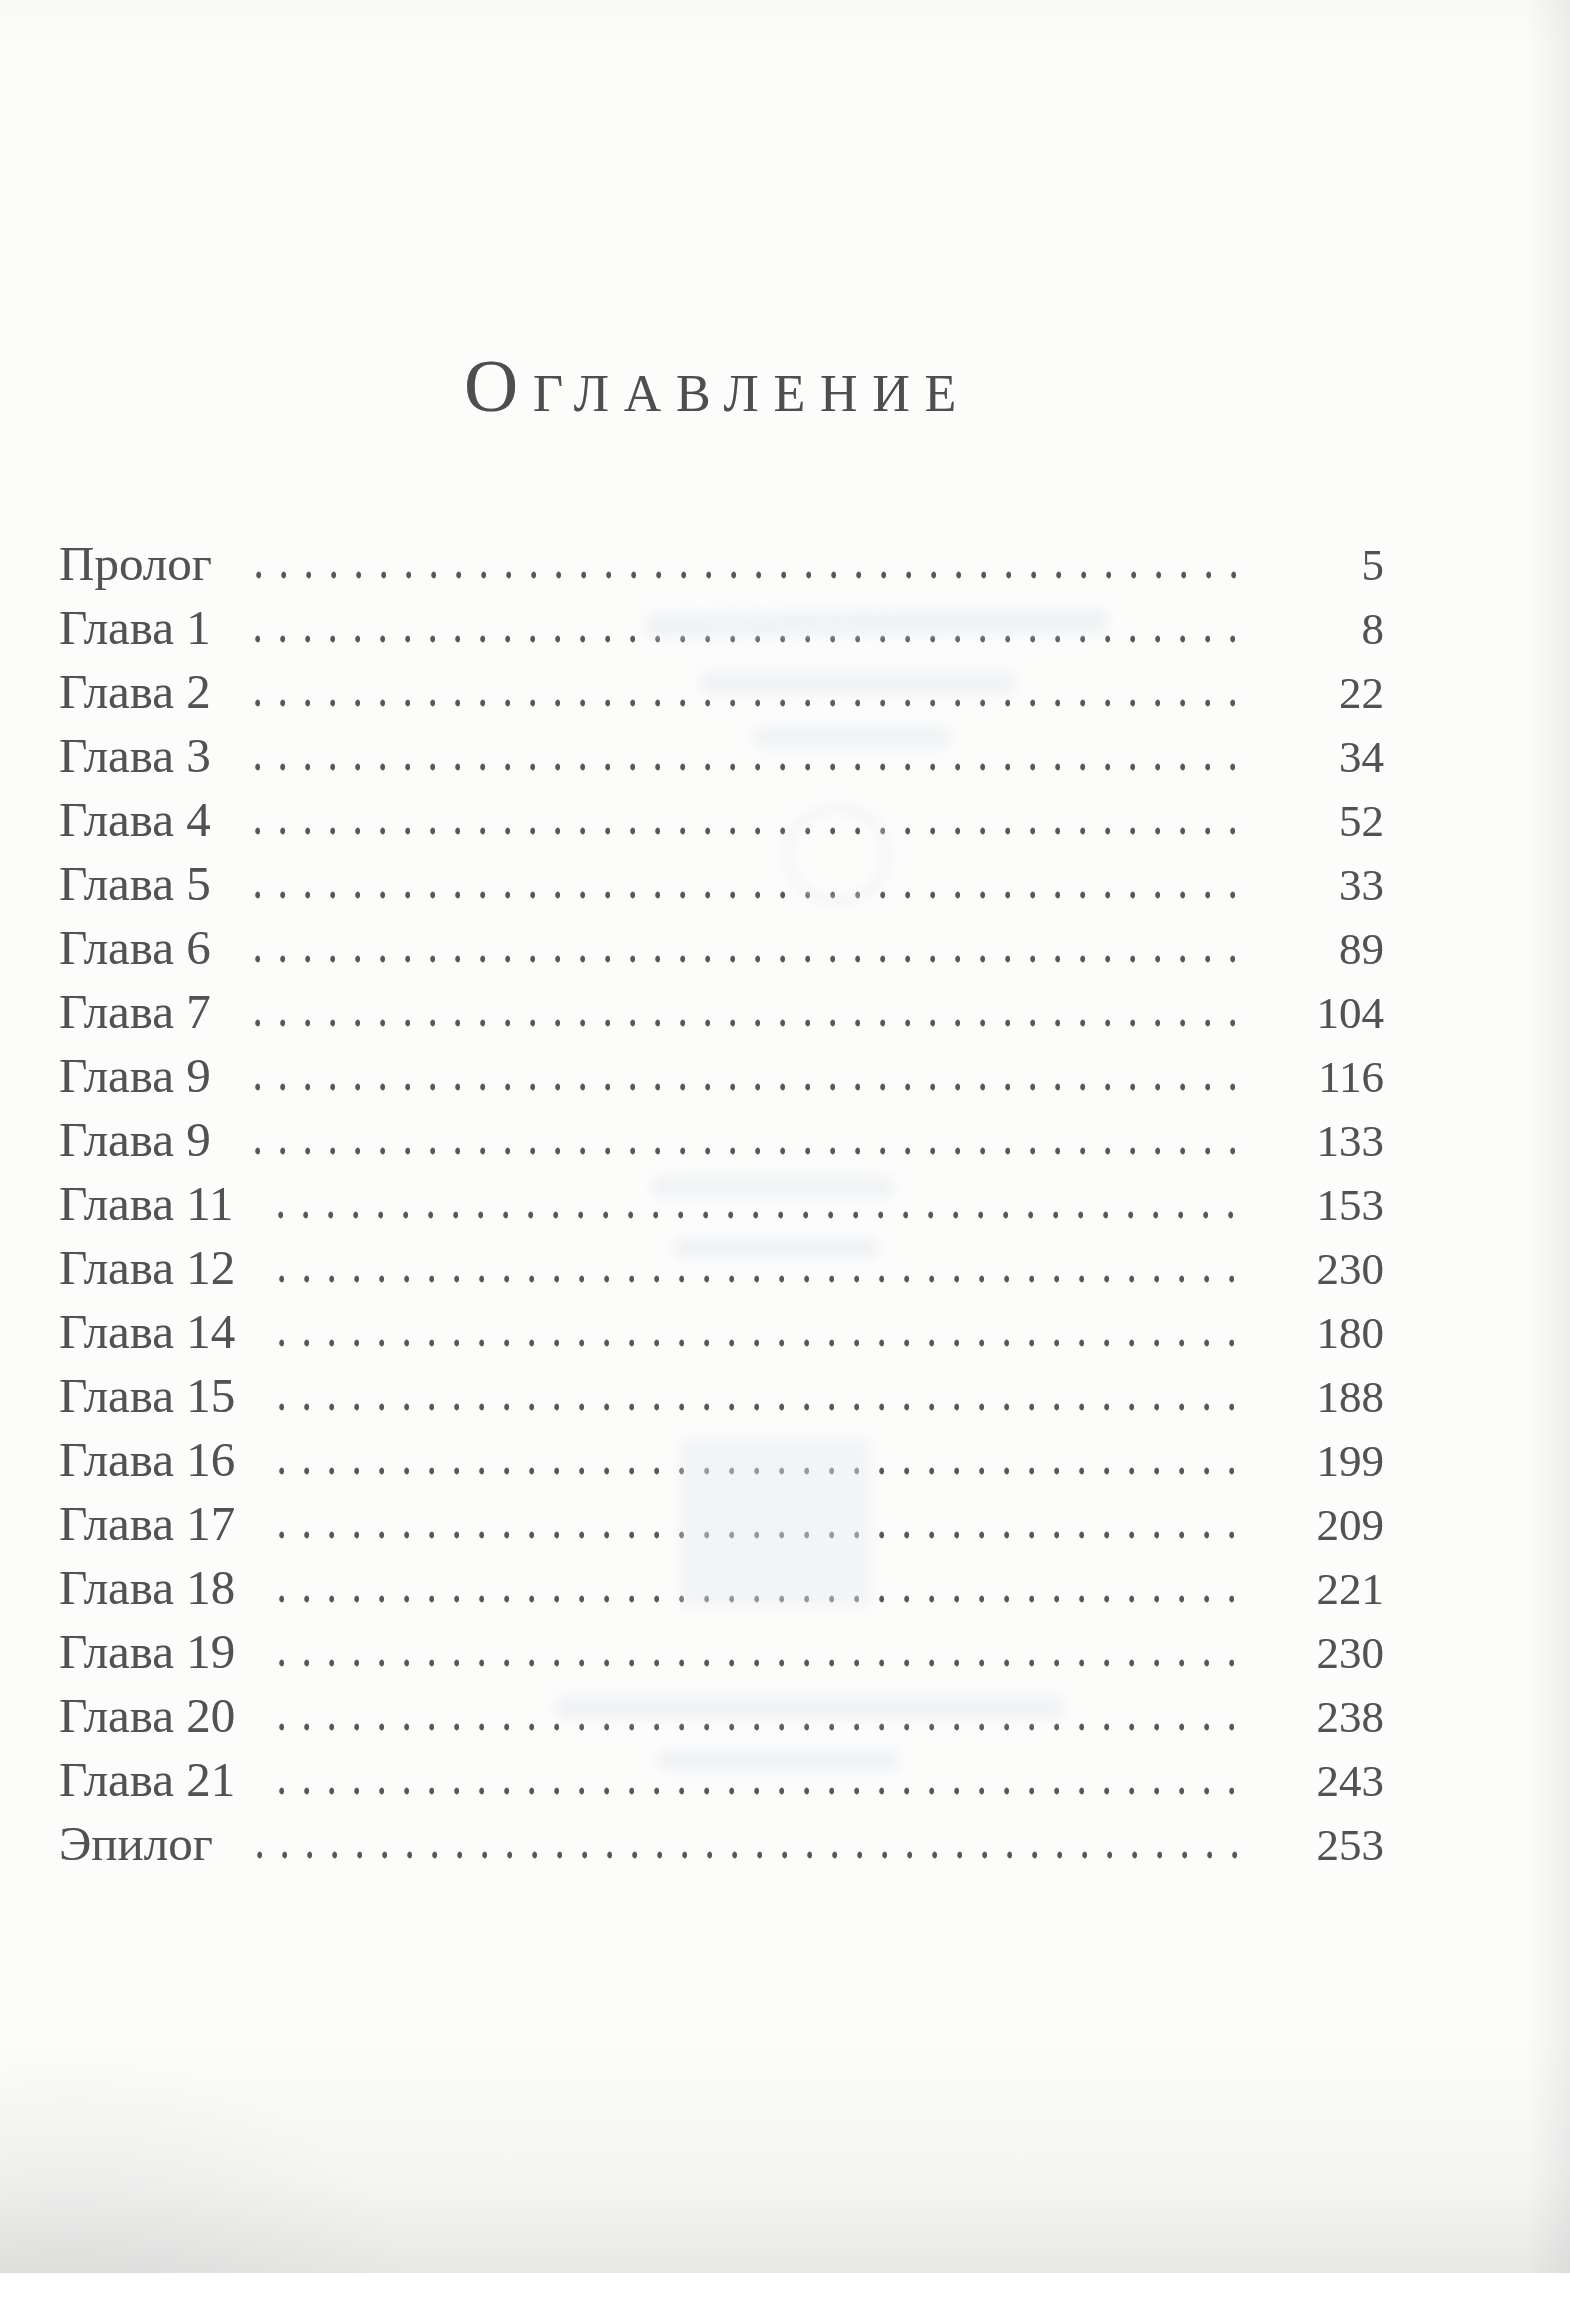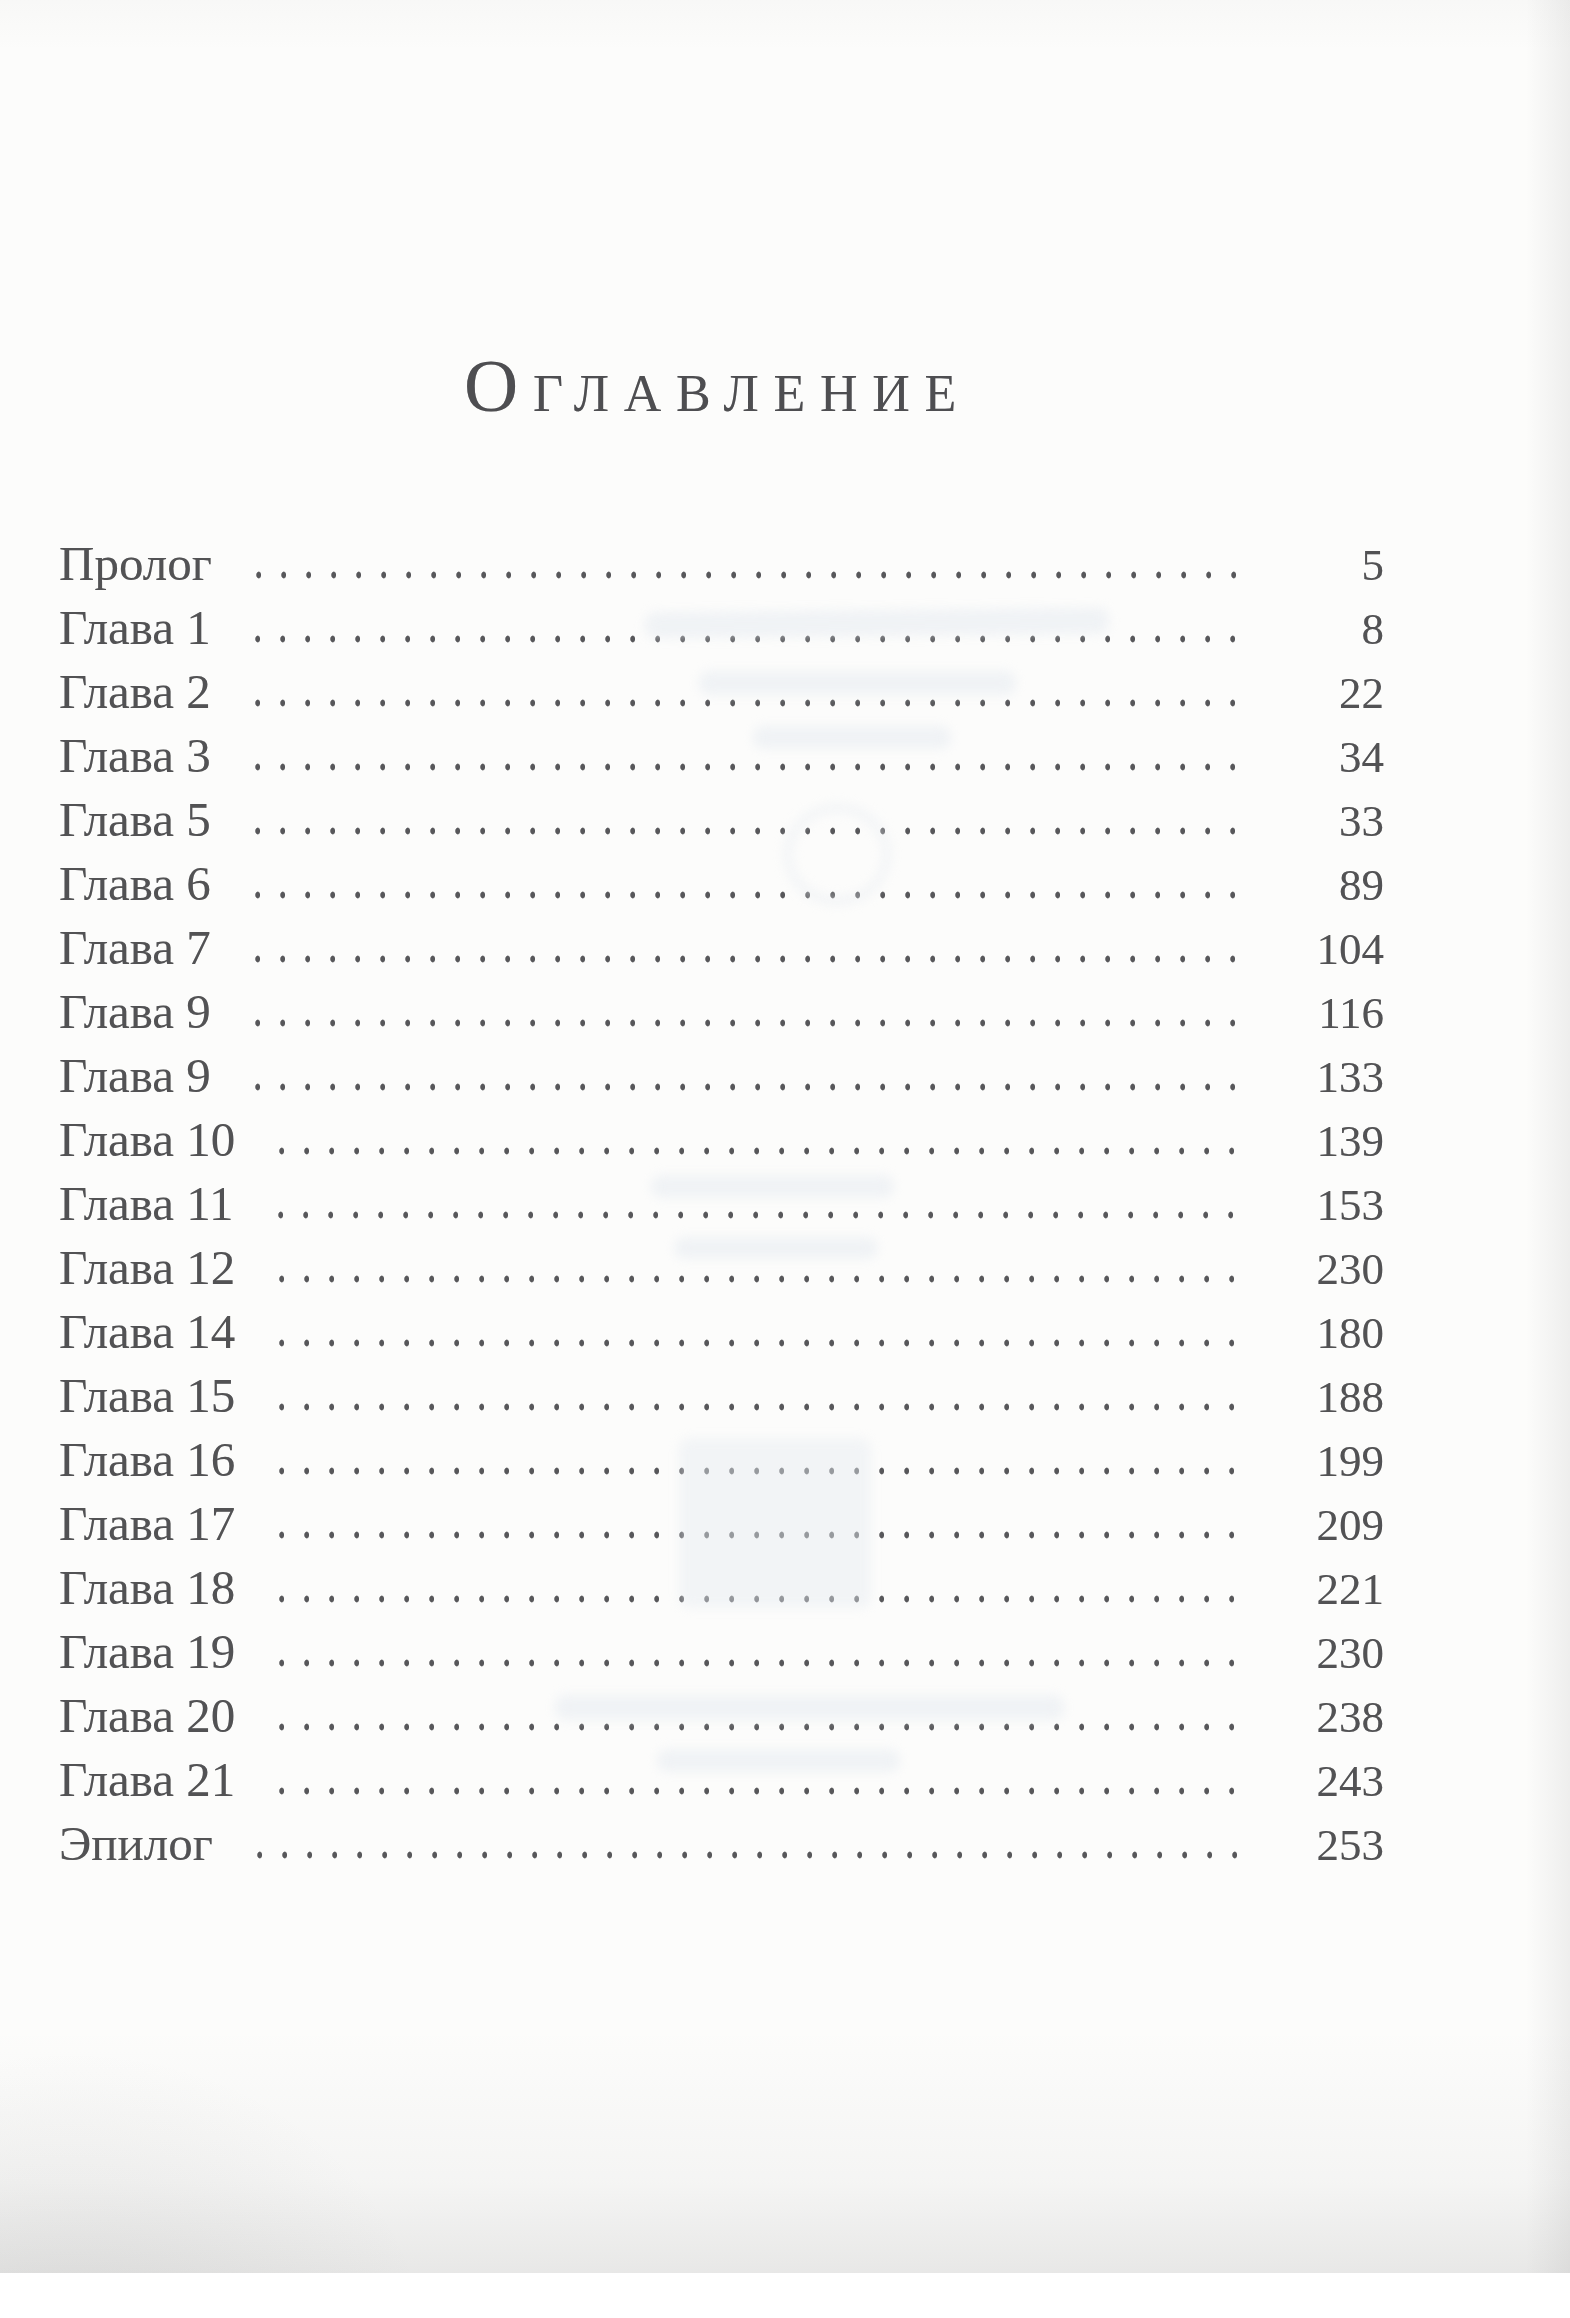--- a/index.html
+++ b/index.html
@@ -138,20 +138,25 @@
       <span class="toc-leader"></span>
       <span class="toc-page">22</span>
     </div>
 
     <div class="toc-row">
       <span class="toc-label">Глава 3</span>
       <span class="toc-leader"></span>
       <span class="toc-page">34</span>
     </div>
 
+    <div class="toc-row">
+      <span class="toc-label">Глава 4</span>
+      <span class="toc-leader"></span>
+      <span class="toc-page">52</span>
+    </div>
 
     <div class="toc-row">
       <span class="toc-label">Глава 5</span>
       <span class="toc-leader"></span>
       <span class="toc-page">33</span>
     </div>
 
     <div class="toc-row">
       <span class="toc-label">Глава 6</span>
       <span class="toc-leader"></span>
@@ -169,25 +174,20 @@
       <span class="toc-leader"></span>
       <span class="toc-page">116</span>
     </div>
 
     <div class="toc-row">
       <span class="toc-label">Глава 9</span>
       <span class="toc-leader"></span>
       <span class="toc-page">133</span>
     </div>
 
-    <div class="toc-row">
-      <span class="toc-label">Глава 10</span>
-      <span class="toc-leader"></span>
-      <span class="toc-page">139</span>
-    </div>
 
     <div class="toc-row">
       <span class="toc-label">Глава 11</span>
       <span class="toc-leader"></span>
       <span class="toc-page">153</span>
     </div>
 
     <div class="toc-row">
       <span class="toc-label">Глава 12</span>
       <span class="toc-leader"></span>

